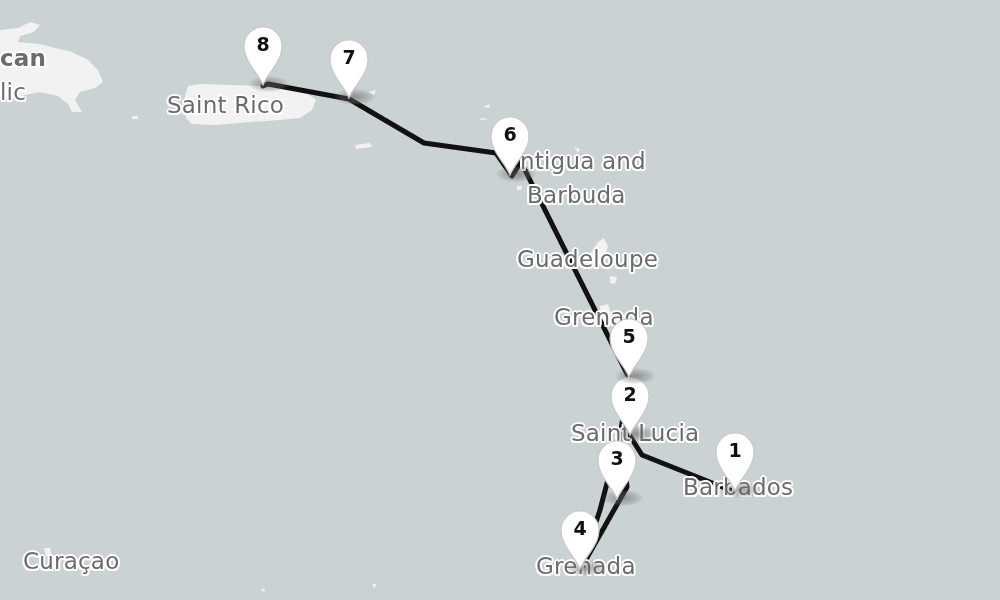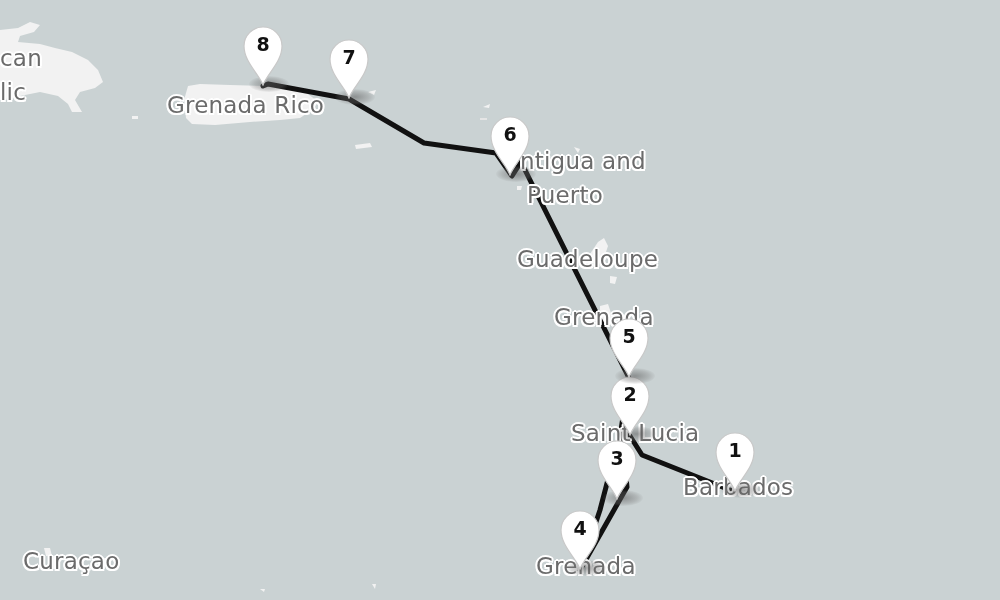--- a/index.html
+++ b/index.html
@@ -42,25 +42,25 @@
     <path d="M100,558 L108,558 L108,566 L100,566 Z" fill="#f2f2f2"></path>
     <path d="M260,589 L265,589 L264,592 Z" fill="#f2f2f2"></path>
     <path d="M372,584 L376,584 L375,589 Z" fill="#f2f2f2"></path>
   </svg>
 
   <svg width="1000" height="600" style="position:absolute;left:0;top:0;">
     <polyline id="route" points="735,492 642,455 630,436 621,430 600,510 580,570 627,487 621,430 629,378 521,162 512,176 496,153 424,143 349,99 268,84 263,86" fill="none" stroke="#111111" stroke-width="5" stroke-linejoin="round" stroke-linecap="round"></polyline>
   </svg>
 
   <div id="labels">
-      <div class="label" style="left: 0px; top: 46px;">can</div>
+      <div class="label" style="left: 0px; top: 46px; font-weight: bold;">can</div>
       <div class="label" style="left: 0px; top: 80px;">lic</div>
-      <div class="label" style="left: 167px; top: 93px;">Grenada Rico</div>
+      <div class="label" style="left: 167px; top: 93px;">Saint Rico</div>
       <div class="label" style="left: 520px; top: 149px;">ntigua and</div>
-      <div class="label" style="left: 527px; top: 183px;">Puerto</div>
+      <div class="label" style="left: 527px; top: 183px;">Barbuda</div>
       <div class="label" style="left: 517px; top: 247px;">Guadeloupe</div>
       <div class="label" style="left: 554px; top: 305px;">Grenada</div>
       <div class="label" style="left: 571px; top: 421px;">Saint Lucia</div>
       <div class="label" style="left: 683px; top: 475px;">Barbados</div>
       <div class="label" style="left: 536px; top: 554px;">Grenada</div>
       <div class="label" style="left: 23px; top: 549px;">Curaçao</div>
     </div>
 
   <div id="markers">
       <div class="shadow" style="left: 735px; top: 492px;"></div>

